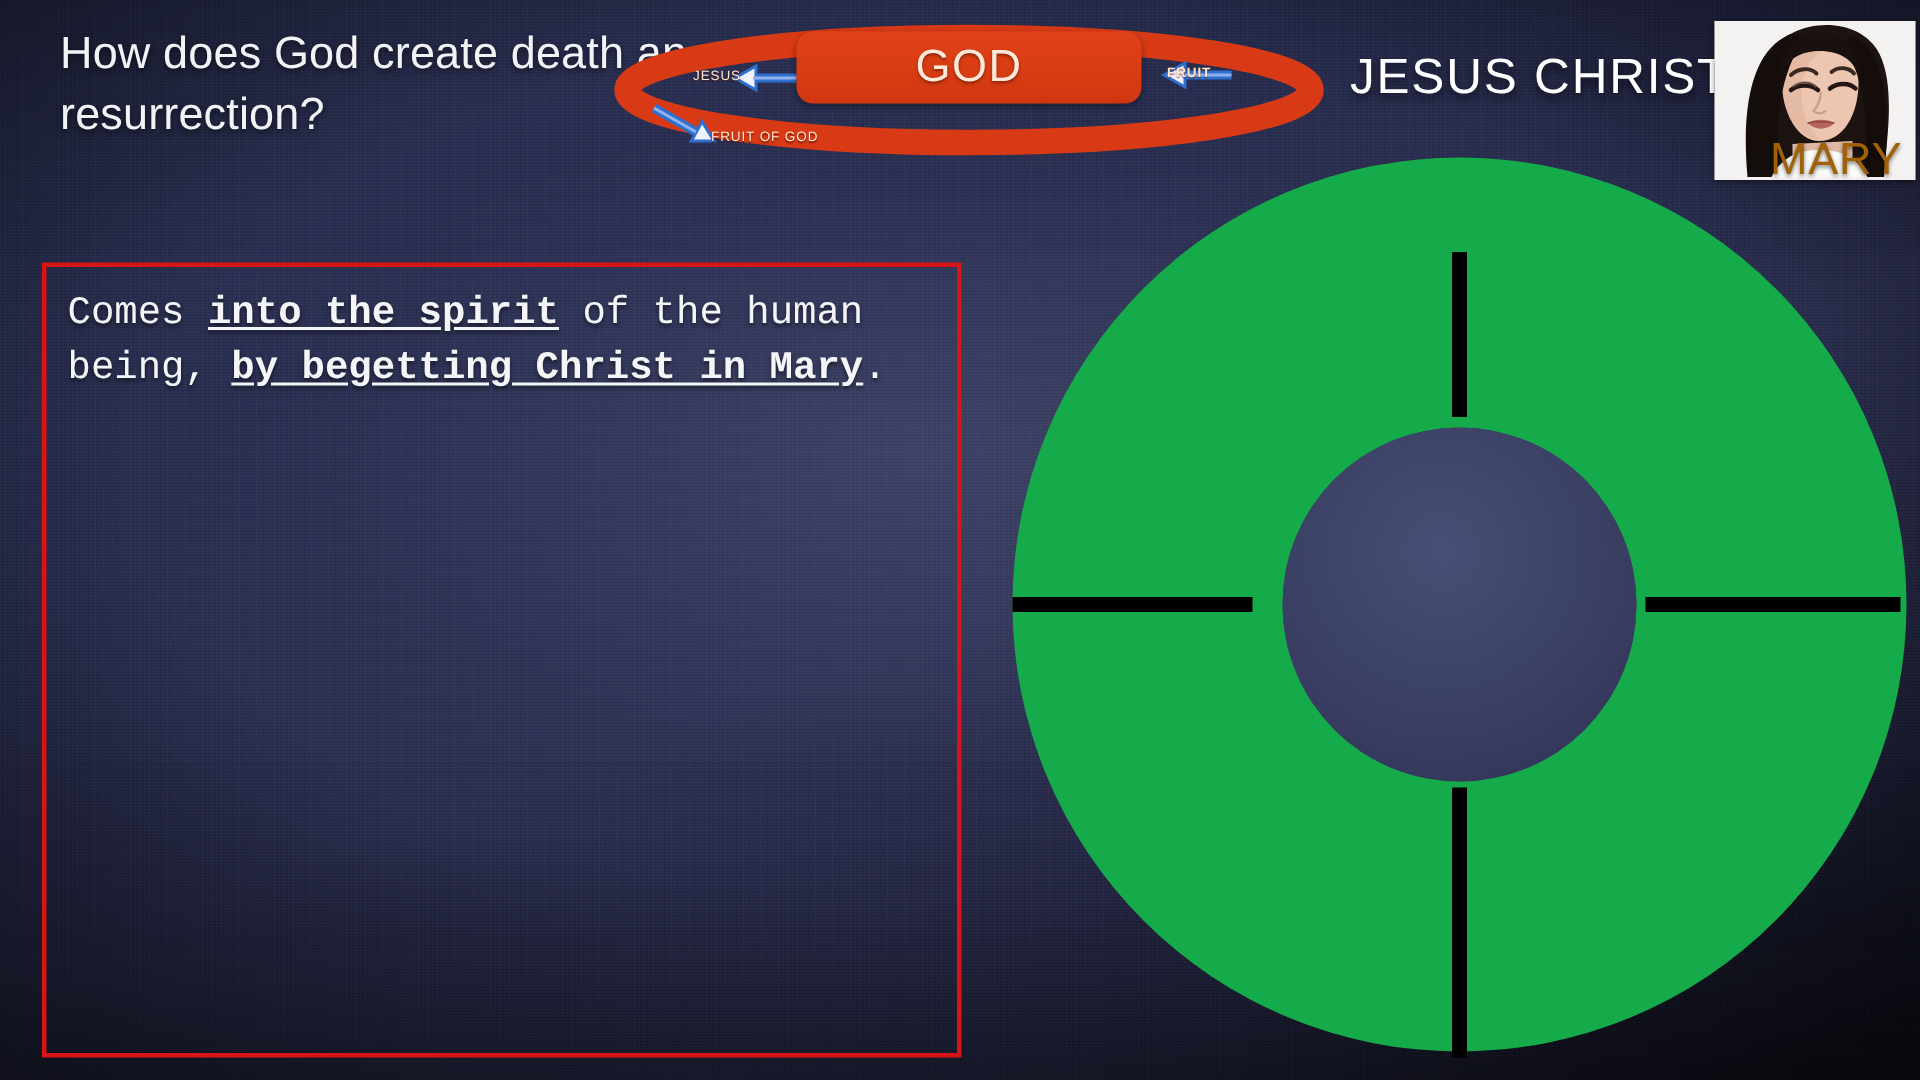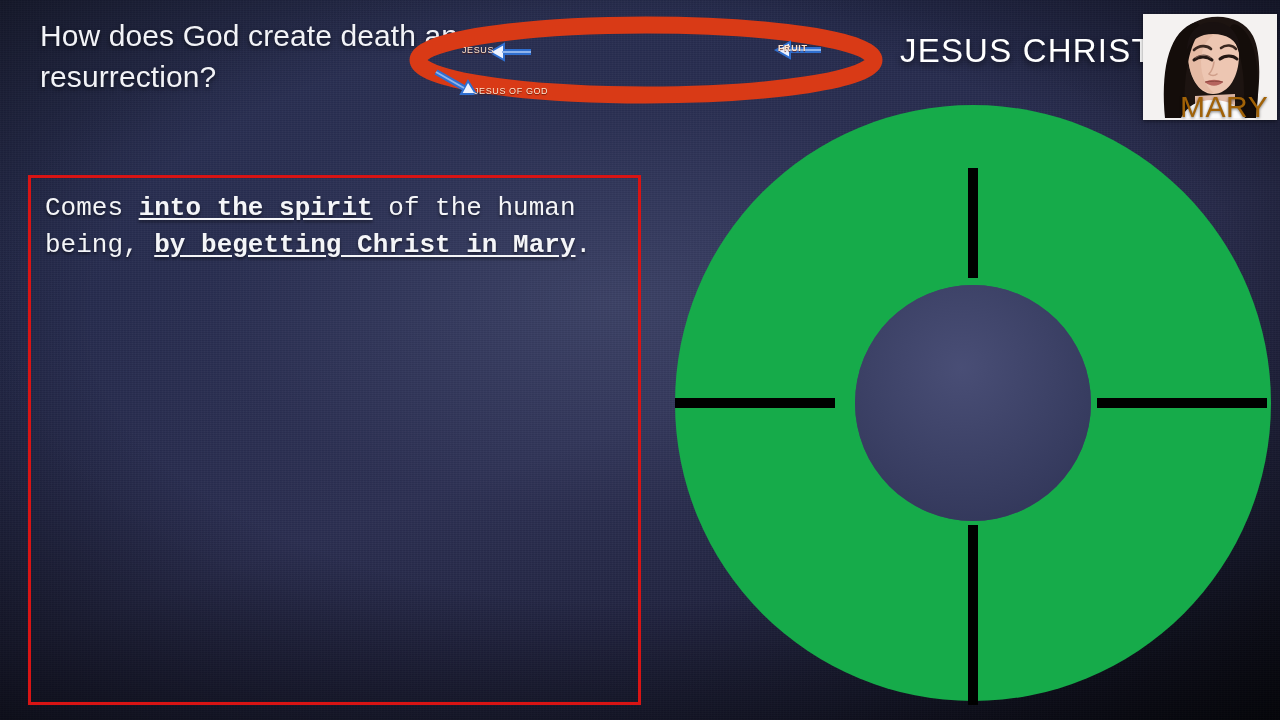--- a/index.html
+++ b/index.html
@@ -131,23 +131,26 @@
         <polygon points="370,40 384,32 384,48" fill="#eef3ff" stroke="#2f6fd0" stroke-width="2"></polygon>
         <line x1="415" y1="40" x2="384" y2="40" stroke="#8fb4ec" stroke-width="2"></line>
       </g>
 
       <g>
         <line x1="30" y1="62" x2="58" y2="78" stroke="#2f6fd0" stroke-width="6" stroke-linecap="butt"></line>
         <polygon points="70,84 55,84 62,71" fill="#eef3ff" stroke="#2f6fd0" stroke-width="2"></polygon>
         <line x1="30" y1="62" x2="58" y2="78" stroke="#8fb4ec" stroke-width="2"></line>
       </g>
     </svg>
+    <div class="god-banner">
+      <span>GOD</span>
+    </div>
     <div class="cyc-label lbl-love">JESUS</div>
     <div class="cyc-label lbl-fruit">FRUIT</div>
-    <div class="cyc-label lbl-word">JESUS OF GOD</div>
+    <div class="cyc-label lbl-word">FRUIT OF GOD</div>
   </div>
 
   <div class="jesus-title">JESUS CHRIST</div>
 
   <div class="mary-photo">
     <svg class="mary-face" viewBox="0 0 134 106" preserveAspectRatio="xMidYMid slice">
       <rect x="0" y="0" width="134" height="106" fill="#f4f2f1"></rect>
 
       <path d="M26 104 C20 58 26 20 52 8 C72 -2 100 2 110 22 C120 42 116 78 112 104 Z" fill="#1d1411"></path>
 

